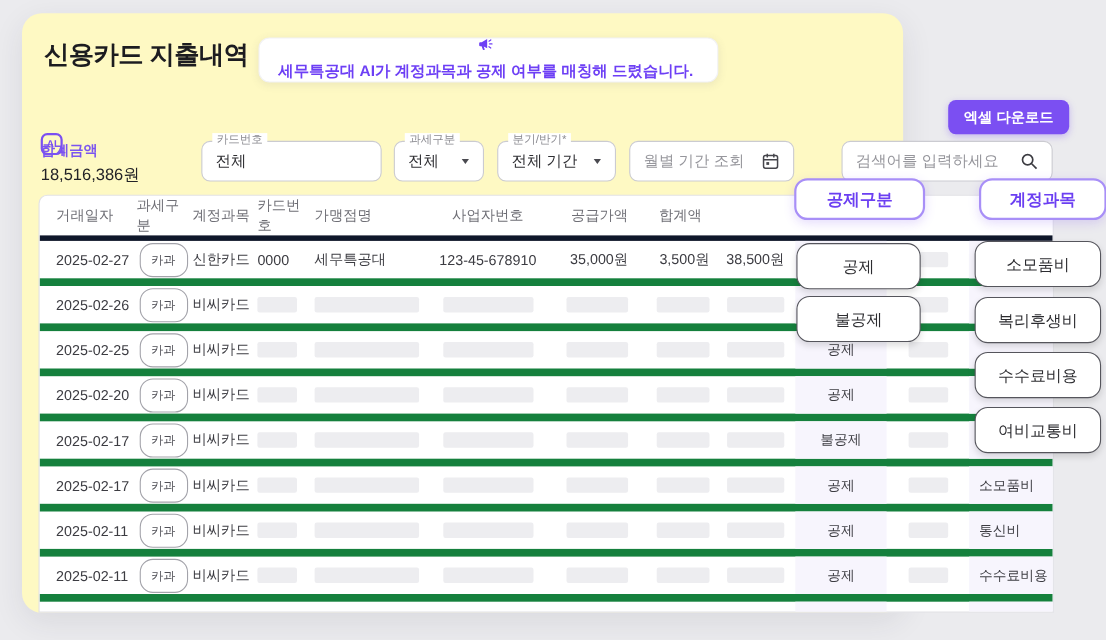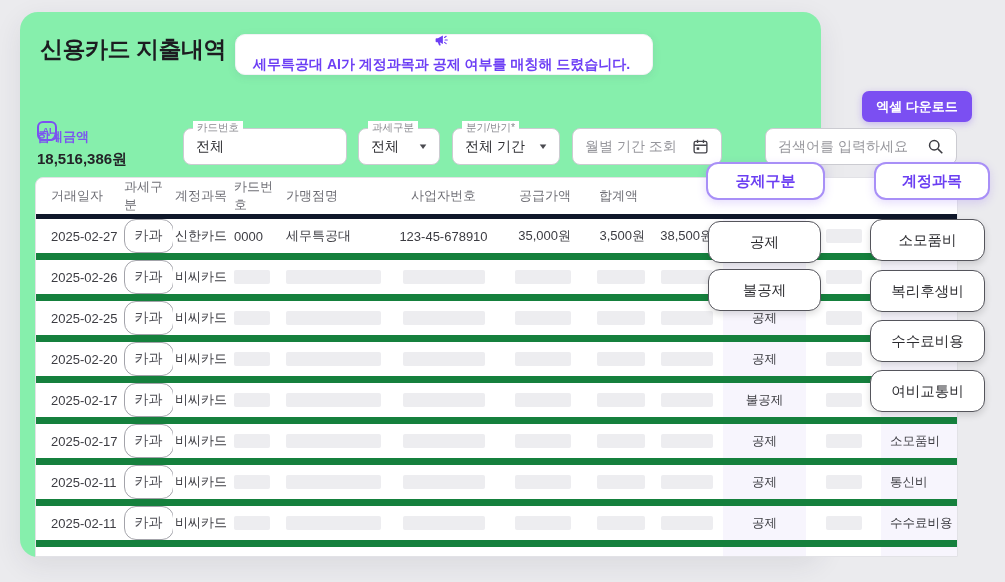--- a/index.html
+++ b/index.html
@@ -1,19 +1,19 @@
 <!DOCTYPE html>
 <html><head>
 <meta charset="utf-8">
 <style>
   * { margin:0; padding:0; box-sizing:border-box; }
   html,body { width:1005px; height:582px; overflow:hidden; background:#ebebee;
               font-family:"Liberation Sans","DejaVu Sans",sans-serif; }
   .card { position:absolute; left:20px; top:12px; width:801px; height:545px;
-          background:#86efac; border-radius:18px; box-shadow:0 8px 28px rgba(40,40,70,.09); }
+          background:#fef9c3; border-radius:18px; box-shadow:0 8px 28px rgba(40,40,70,.09); }
 
   .page-title { position:absolute; left:20px; top:22px; font-size:23px; font-weight:800;
                 color:#1c1c20; letter-spacing:-0.5px; }
   .banner { position:absolute; left:215px; top:22px; height:41px; display:flex; align-items:center;
             gap:10px; padding:0 22px 0 17px; background:#fff; border:1px solid #f2f2f5;
             border-radius:10px; box-shadow:0 2px 8px rgba(80,80,120,.10);flex-direction:column; }
   .banner-text { font-size:14px; font-weight:700; color:#6d3ff5; }
 
   .ai-icon { position:absolute; left:17px; top:85px; width:20px; height:20px;
              border:2px solid #7b4ff2; border-radius:6px; color:#7b4ff2;
@@ -23,21 +23,21 @@
                    color:#7b4ff2; line-height:1; }
 
   .excel-btn { position:absolute; left:842px; top:79px; width:110px; height:31px;
                background:#7b4ff2; color:#fff; border:none; border-radius:7px;
                font-size:13px; font-weight:700; cursor:pointer;
                box-shadow:0 2px 7px rgba(123,79,242,.35);
                font-family:"Liberation Sans",sans-serif; }
 
   .total { position:absolute; left:17px; top:116px; }
   .total-label { font-size:13px; font-weight:700; color:#7b55f0; }
-  .total-value { font-size:15px; font-weight:700; color:#232327; margin-top:4px; }
+  .total-value { font-size:15px; font-weight:400; color:#232327; margin-top:4px; }
 
   .ffield { position:absolute; top:116px; height:37px; border:1px solid #cbcbd1; border-radius:8px;
             background:#fff; display:flex; align-items:center; padding:0 12px; font-size:14px;
             color:#2f2f33; cursor:pointer; }
   .flabel { position:absolute; top:-8px; left:9px; background:#fff; padding:0 4px;
             font-size:10.5px; color:#8a8a90; line-height:1.3; }
   .caret { margin-left:auto; font-size:8px; color:#4a4a50; transform:scaleX(1.4); }
   .placeholder-text { color:#96969c; }
   .f-icon { margin-left:auto; display:flex; align-items:center; }
 
@@ -56,27 +56,27 @@
   .c6 { justify-content:center; }
   .c7 { justify-content:flex-end; padding-right:5px; }
   .c8 { justify-content:flex-end; padding-right:3px; }
   .c9 { justify-content:flex-end; padding-right:10px; }
   .c10 { justify-content:center; font-size:12.5px; }
   .c11 { justify-content:center; }
   .c12 { padding-left:9px; font-size:12.5px; }
   .tr:not(.th-row) .c10, .tr:not(.th-row) .c12 { background:#f7f5fd; }
 
   .badge { border:1px solid #a3a3aa; border-radius:12px; padding:7px 10px;
-           font-size:14px; color:#4f4f56; white-space:nowrap; }
+           font-size:11px; color:#4f4f56; white-space:nowrap; }
   .ph { background:#ededf0; border-radius:2px; height:14px; display:inline-block; }
   .ph-card { width:36px; } .ph-merchant { width:95px; } .ph-biz { width:82px; }
   .ph-supply { width:56px; } .ph-vat { width:48px; } .ph-total { width:52px; } .ph-code { width:36px; }
 
   .callout { position:absolute; display:flex; align-items:center; justify-content:center;
-             background:#fff; z-index:5; white-space:nowrap; }
+             background:#fff; z-index:5; white-space:nowrap;margin-left:16px; }
   .callout.hdr { height:38px; border:2px solid #a88ff7; border-radius:12px; color:#6b3ff2;
                  font-weight:800; font-size:15px; box-shadow:0 3px 10px rgba(123,79,242,.20); }
   .callout.ex { height:42px; border:1.5px solid #55555c; border-radius:12px; color:#2c2c30;
                 font-size:14.5px; box-shadow:0 3px 7px rgba(0,0,0,.14); }
 </style>
 </head>
 <body>
 
 <div class="card">
 

